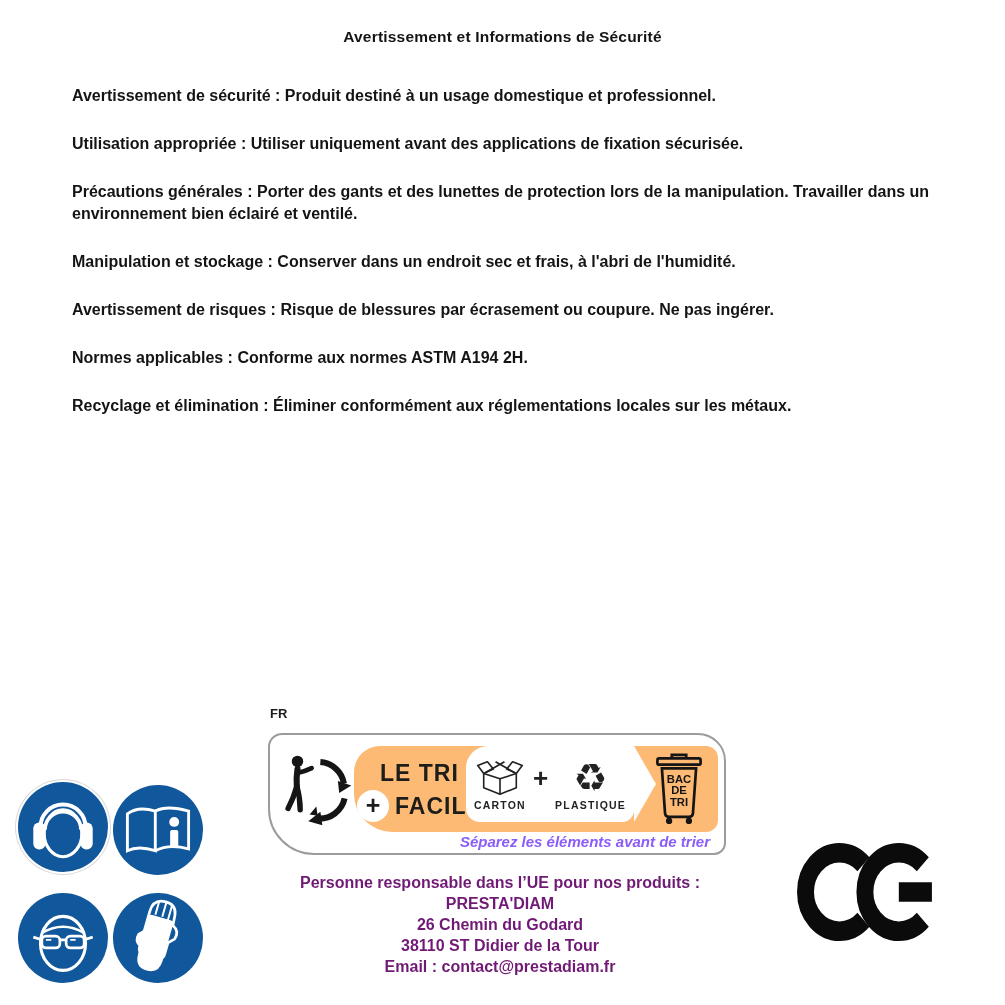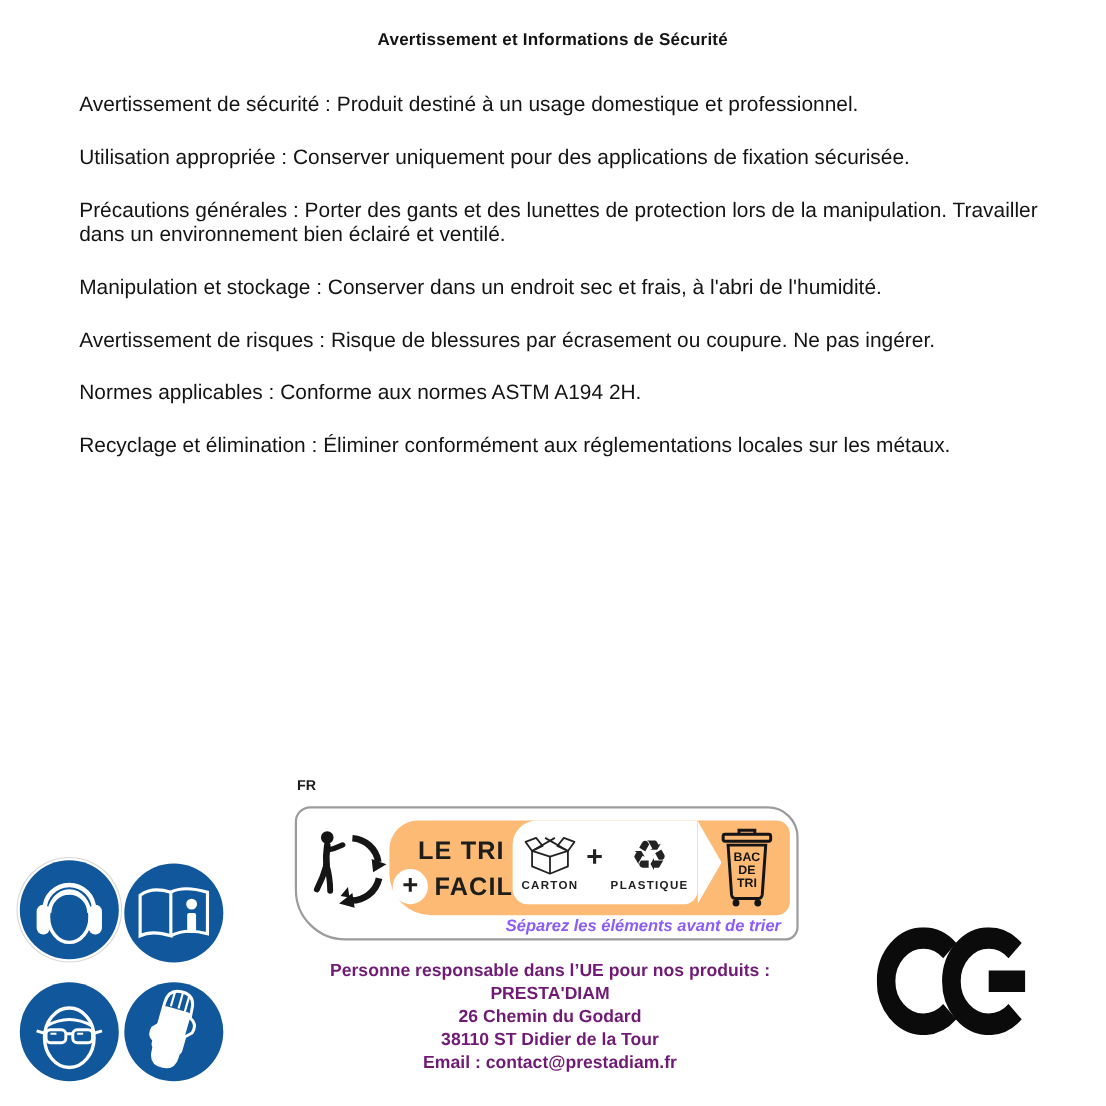--- a/index.html
+++ b/index.html
@@ -12,22 +12,22 @@
 
   
   .doc-title{
     top:28px;left:0;width:1005px;text-align:center;
     font-size:15.5px;font-weight:bold;letter-spacing:.2px;color:#141414;
   }
 
   
   .paras{top:85px;left:72px;width:900px;}
   .paras p{
-    margin:0 0 26px 0;font-size:19px;line-height:22px;color:#141414;
-    font-weight:400;
+    margin:0 0 26px 0;font-size:16px;line-height:22px;color:#141414;
+    font-weight:700;
   }
 
   
   .sign{
     width:90px;height:90px;border-radius:50%;
     background:#10579B;overflow:hidden;
   }
   .sign svg{display:block;width:100%;height:100%;}
   .sign.ringed{box-shadow:0 0 0 2px #ffffff,0 0 0 3px #d8d8d8;}
 
@@ -79,21 +79,21 @@
   .ce{left:797px;top:843px;width:140px;height:98px;}
   .ce svg{width:100%;height:100%;display:block;}
 </style>
 </head>
 <body>
 
 <div class="abs doc-title">Avertissement et Informations de Sécurité</div>
 
 <div class="abs paras">
   <p>Avertissement de sécurité : Produit destiné à un usage domestique et professionnel.</p>
-  <p>Utilisation appropriée : Conserver uniquement pour des applications de fixation sécurisée.</p>
+  <p>Utilisation appropriée : Utiliser uniquement avant des applications de fixation sécurisée.</p>
   <p>Précautions générales : Porter des gants et des lunettes de protection lors de la manipulation. Travailler dans un environnement bien éclairé et ventilé.</p>
   <p>Manipulation et stockage : Conserver dans un endroit sec et frais, à l'abri de l'humidité.</p>
   <p>Avertissement de risques : Risque de blessures par écrasement ou coupure. Ne pas ingérer.</p>
   <p>Normes applicables : Conforme aux normes ASTM A194 2H.</p>
   <p>Recyclage et élimination : Éliminer conformément aux réglementations locales sur les métaux.</p>
 </div>
 
 <div class="abs sign ringed" style="left:18px;top:782px;">
   <svg viewBox="0 0 100 100">
     <ellipse cx="50" cy="57" rx="21" ry="26" fill="none" stroke="#fff" stroke-width="3.5"></ellipse>

